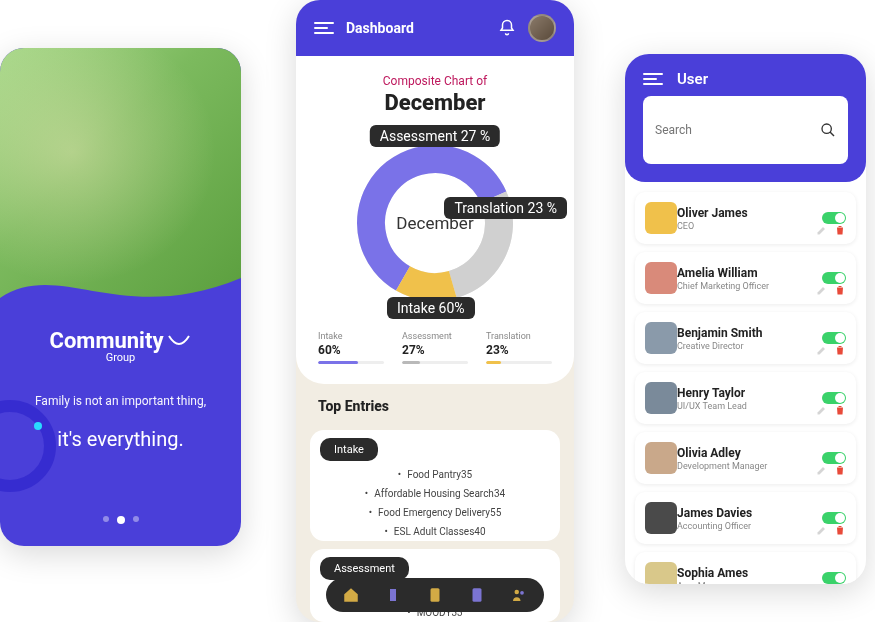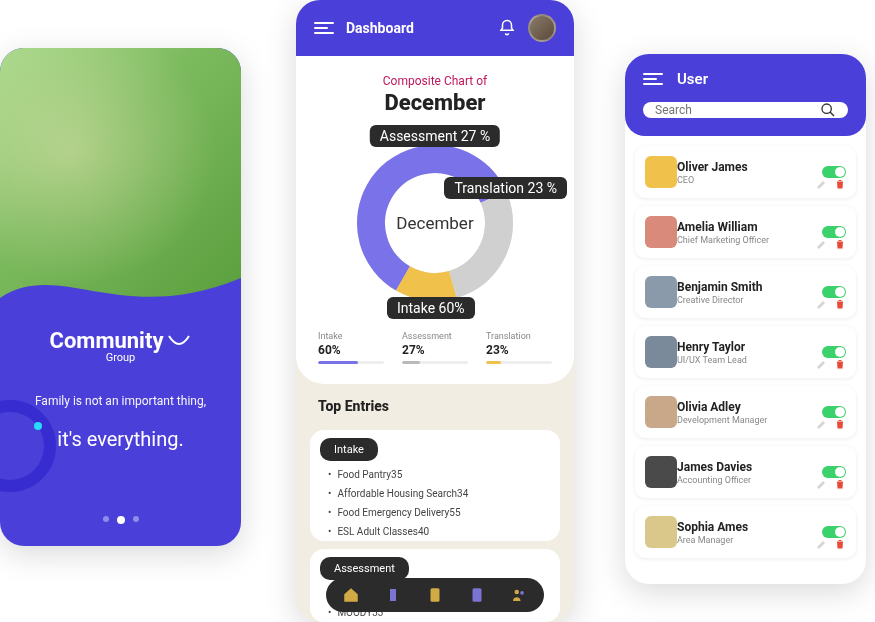--- a/index.html
+++ b/index.html
@@ -30,43 +30,43 @@
 .s2-title{font-size:14px;font-weight:700;flex:1}
 .s2-bell{width:18px;height:18px}
 .s2-avatar{width:28px;height:28px;border-radius:50%;background:linear-gradient(135deg,#8a7a6a,#5a4a3a);border:2px solid rgba(255,255,255,0.3)}
 .s2-card{background:#fff;margin:0;border-radius:0 0 28px 28px;padding:18px 22px 20px;text-align:center}
 .s2-ct1{font-size:12px;color:#be185d}
 .s2-ct2{font-size:22px;font-weight:800;color:#222;margin-top:2px}
 .s2-donut{position:relative;width:180px;height:180px;margin:18px auto 10px}
 .s2-donut-center{position:absolute;top:50%;left:50%;transform:translate(-50%,-50%);font-size:17px;color:#333}
 .s2-badge{position:absolute;background:#2b2b2b;color:#fff;font-size:14px;padding:3px 10px;border-radius:6px;white-space:nowrap}
 .s2-badge.b1{top:-8px;left:50%;transform:translateX(-50%)}
-.s2-badge.b2{top:44px;right:-42px}
+.s2-badge.b2{top:64px;right:-42px}
 .s2-badge.b3{bottom:-6px;left:42px}
 .s2-stats{display:flex;gap:18px;margin-top:18px;text-align:left}
 .s2-stat{flex:1}
 .s2-stat-label{font-size:9px;color:#888}
 .s2-stat-val{font-size:12px;font-weight:700;color:#222;margin-top:2px}
 .s2-stat-bar{height:3px;background:#eee;border-radius:2px;margin-top:4px;overflow:hidden}
 .s2-stat-fill{height:100%;border-radius:2px}
 .s2-section{padding:14px 22px 8px}
 .s2-section-title{font-size:14px;font-weight:800;color:#222}
 .s2-group{background:#fff;border-radius:14px;margin:8px 14px;overflow:hidden}
 .s2-group-head{background:#2b2b2b;color:#fff;font-size:11px;padding:5px 14px;display:inline-block;border-radius:10px;margin:8px 10px 4px}
-.s2-row{display:flex;justify-content:flex-start;padding:4px 18px;font-size:10px;color:#444}
+.s2-row{display:flex;justify-content:center;padding:4px 26px;font-size:10px;color:#444}
 .s2-row .dot{margin-right:6px}
 .s2-bottom{position:absolute;bottom:10px;left:50%;transform:translateX(-50%);background:#2b2b2b;border-radius:24px;padding:8px 16px;display:flex;gap:24px;align-items:center}
 .s2-nav{width:18px;height:18px;opacity:0.85}
 
 
 .s3{left:625px;top:54px;width:241px;height:530px;background:#fff}
 .s3-header{background:#4a3fd9;padding:16px 18px 18px;color:#fff;border-radius:0 0 20px 20px}
-.s3-head-top{display:flex;align-items:center;gap:14px;margin-bottom:14px}
+.s3-head-top{display:flex;align-items:center;gap:14px;margin-bottom:8px}
 .s3-title{font-size:15px;font-weight:600}
-.s3-search{background:#fff;border-radius:8px;display:flex;align-items:center;padding:0 12px}
+.s3-search{background:#fff;border-radius:8px;display:flex;align-items:center;padding:26px 12px}
 .s3-search input{border:none;outline:none;flex:1;font-size:12px;color:#333}
 .s3-list{padding:10px}
 .s3-item{background:#fff;border-radius:10px;box-shadow:0 1px 4px rgba(0,0,0,0.08);padding:10px;margin-bottom:8px;display:flex;align-items:center;position:relative}
 .s3-ava{width:32px;height:32px;border-radius:6px}
 .s3-info{flex:1}
 .s3-name{font-size:12px;font-weight:700;color:#222}
 .s3-role{font-size:9px;color:#888;margin-top:1px}
 .s3-toggle{width:24px;height:12px;background:#3ad26a;border-radius:6px;position:relative}
 .s3-toggle::after{content:"";position:absolute;right:1px;top:1px;width:10px;height:10px;background:#fff;border-radius:50%}
 .s3-actions{position:absolute;right:10px;bottom:8px;display:flex;gap:6px}

